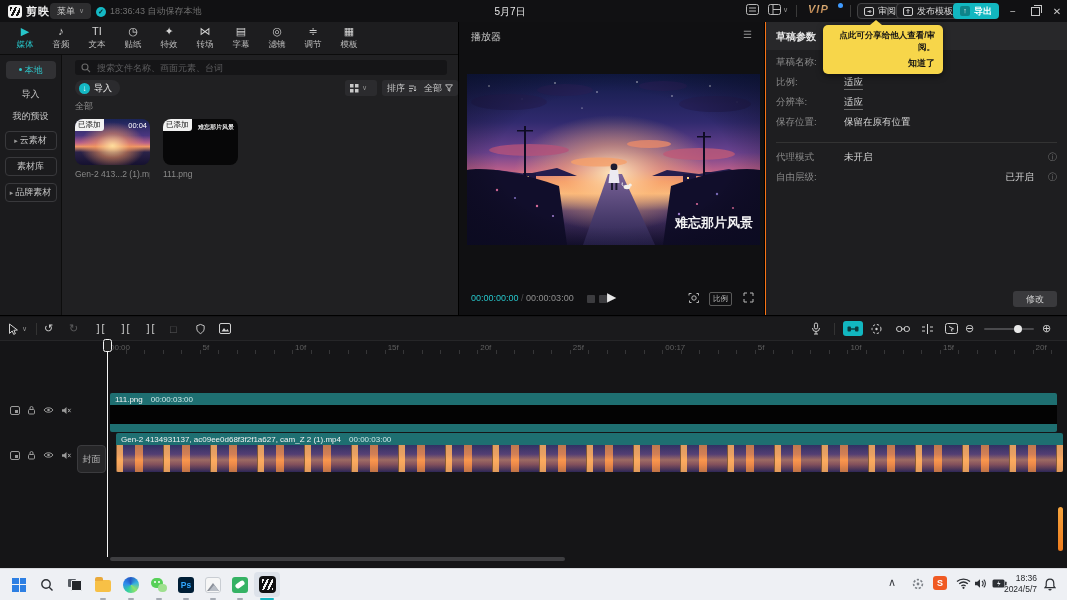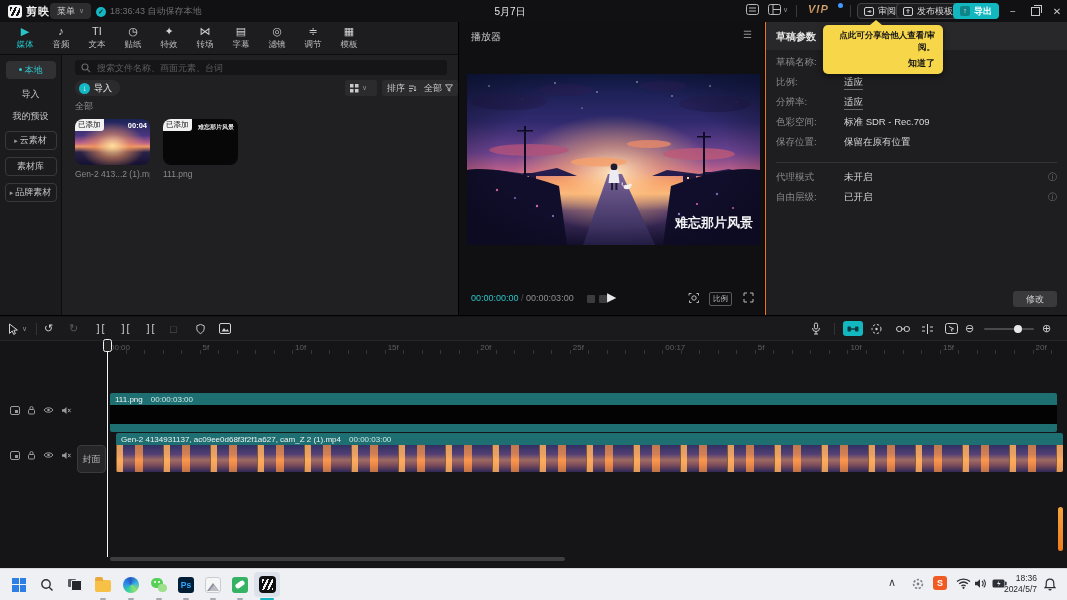--- a/index.html
+++ b/index.html
@@ -51,21 +51,21 @@
   .mimport .cir{width:11px;height:11px;border-radius:50%;background:#14b8c4;color:#fff;font-size:8px;line-height:11px;text-align:center;}
   .mbtn{position:absolute;top:25px;height:16px;background:#2b2b2e;border-radius:3px;display:flex;align-items:center;gap:3px;font-size:9px;color:#c9c9c9;padding:0 5px;box-sizing:border-box;}
   .msection{position:absolute;left:13px;top:45px;font-size:9px;color:#8d8d8d;}
   .media-item{position:absolute;top:64px;width:75px;}
   .mthumb{width:75px;height:46px;border-radius:8px;position:relative;overflow:hidden;}
   .mthumb.video{background:
      radial-gradient(ellipse at 50% 58%, rgba(255,225,160,.95), rgba(242,150,95,.55) 32%, rgba(0,0,0,0) 62%),
      linear-gradient(180deg,#1a2456 0%,#4a3680 36%,#b75f8a 52%,#ef9565 60%,#2a2248 72%,#151130 100%);}
   .mthumb.dark{background:#070708;}
   .badge{position:absolute;left:0;top:0;background:#f2f2f2;color:#111;font-size:7.5px;padding:1px 3px;border-radius:3px 0 3px 0;}
-  .mdur{position:absolute;right:3px;top:2px;color:#fff;font-size:7.5px;font-weight:bold;}
+  .mdur{position:absolute;right:3px;top:2px;color:#fff;font-size:7.5px;font-weight:normal;}
   .mthumb-text{position:absolute;right:4px;top:4px;color:#fff;font-size:6px;opacity:.9;font-weight:bold;}
   .mname{margin-top:4px;font-size:8.5px;color:#8a8a8a;white-space:nowrap;overflow:hidden;}
   
   .player{position:absolute;left:458px;top:22px;width:307px;height:293px;background:#101012;border-left:1px solid #000;border-right:1px solid #000;box-sizing:border-box;}
   .p-title{position:absolute;left:12px;top:8px;font-size:10px;color:#c6c6c6;}
   .p-menu{position:absolute;right:12px;top:7px;font-size:10px;color:#8f8f8f;}
   .p-video{position:absolute;left:8px;top:52px;width:293px;height:171px;background:#000;}
   .p-ctrl{position:absolute;left:0;right:0;top:266px;height:22px;}
   .p-time{position:absolute;left:12px;top:5px;font-size:9px;color:#8f8f8f;}
   .p-time .cur{color:#27c5c9;}
@@ -460,36 +460,32 @@
         </div>
         <div class="d-row h20">
           <span class="flabel">比例:</span>
           <span class="fvalue edit">适应</span>
         </div>
         <div class="d-row h20">
           <span class="flabel">分辨率:</span>
           <span class="fvalue edit">适应</span>
         </div>
         <div class="d-row h20">
-          <span class="flabel">色彩空间:</span>
-          <span class="fvalue">标准 SDR - Rec.709</span>
-        </div>
-        <div class="d-row h20">
           <span class="flabel">保存位置:</span>
           <span class="fvalue">保留在原有位置</span>
         </div>
         <div class="d-div"></div>
         <div class="d-row h20">
           <span class="flabel">代理模式</span>
           <span class="fvalue" style="width: 190px;">未开启</span>
           <span class="d-info">ⓘ</span>
         </div>
         <div class="d-row h20">
           <span class="flabel">自由层级:</span>
-          <span class="fvalue" style="width: 190px;">已开启</span>
+          <span class="fvalue" style="width: 190px; text-align: right;">已开启</span>
           <span class="d-info">ⓘ</span>
         </div>
       </div>
     <div class="d-modify">修改</div>
   </div>
 
   <div class="tooltip">
     <div class="tip-text">点此可分享给他人查看/审阅。</div>
     <div class="tip-ok">知道了</div>
   </div>

